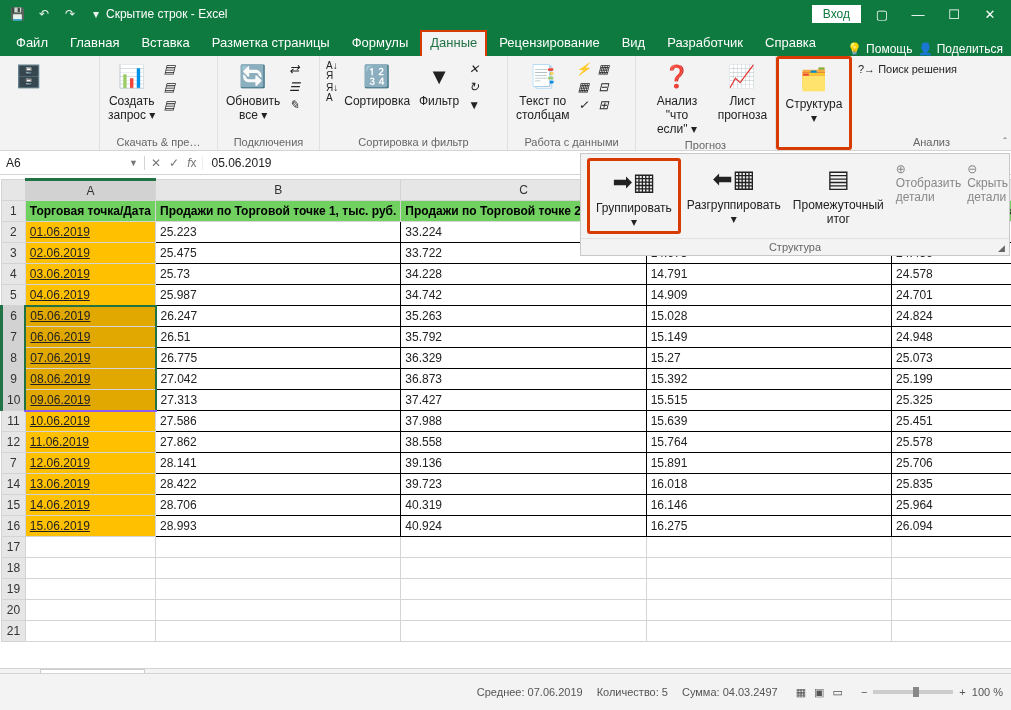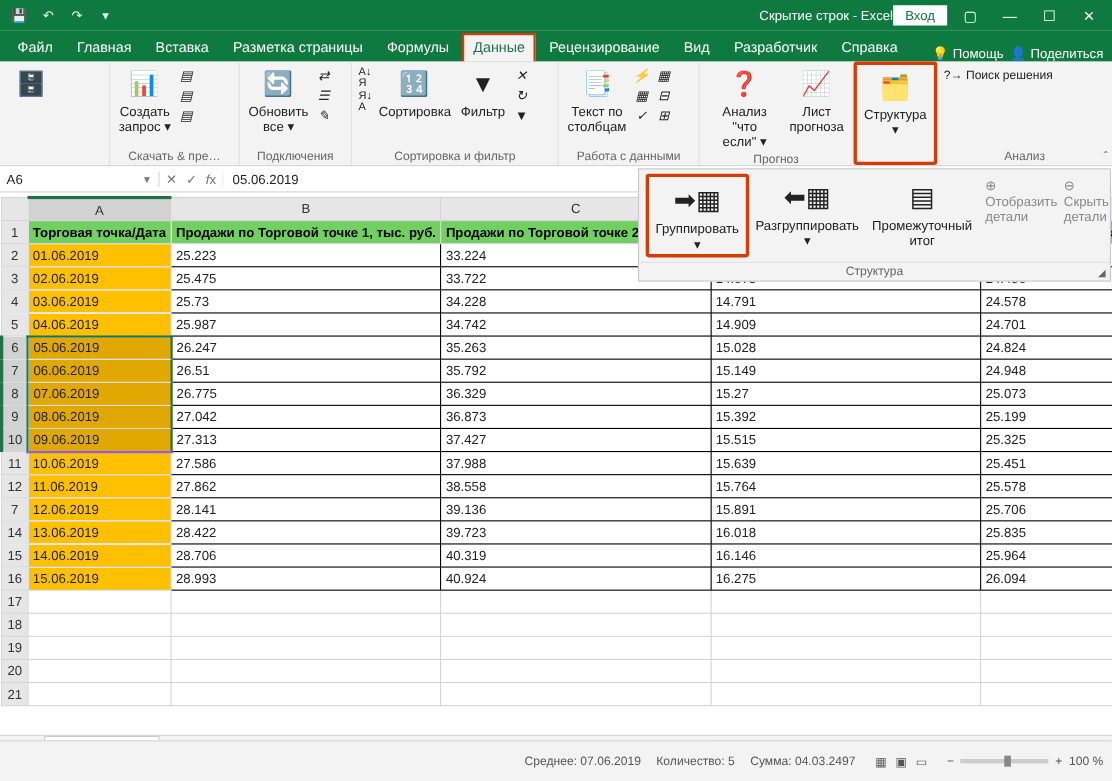--- a/index.html
+++ b/index.html
@@ -2,21 +2,21 @@
 <html><head>
 <meta charset="utf-8">
 <style>
 * { box-sizing: border-box; margin: 0; padding: 0; font-family: "Segoe UI", Tahoma, sans-serif; }
 body { width: 1011px; height: 710px; background: #fff; overflow: hidden; font-size: 12px; color: #222; position: relative; }
 
 
 .titlebar { background: #0f7a3f; height: 28px; display: flex; align-items: center; color: #fff; font-size: 12px; }
 .qat { display: flex; align-items: center; padding-left: 8px; gap: 6px; }
 .qat span { width: 20px; text-align: center; opacity: .9; cursor: pointer; }
-.titletext { flex: 1; text-align: right; }
+.titletext { flex: 1; text-align: left; }
 .winbtns { display: flex; align-items: center; gap: 6px; padding-right: 6px; }
 .login { background: #fff; color: #0f7a3f; padding: 1px 10px; font-size: 12px; border: 1px solid #fff; }
 .winbtns span { width: 30px; text-align: center; font-size: 13px; cursor: pointer; }
 
 
 .menubar { background: #0f7a3f; height: 28px; display: flex; align-items: flex-end; color: #fff; font-size: 13px; padding-left: 6px; gap: 2px; }
 .menubar .tab { padding: 5px 10px 6px; cursor: pointer; }
 .menubar .tab.active { background: #f3f3f3; color: #217346; border: 2px solid #d83b01; border-bottom: none; padding: 3px 8px 6px; }
 .menubar .right { margin-left: auto; display: flex; align-items: center; gap: 6px; padding-right: 8px; font-size: 12px; }
 .menubar .right span { cursor: pointer; }
@@ -55,21 +55,21 @@
 
 .gridwrap { position: absolute; top: 178px; left: 0; right: 0; bottom: 42px; overflow: hidden; background: #fff; }
 .grid { border-collapse: collapse; table-layout: fixed; }
 .grid th, .grid td { border: 1px solid #d4d4d4; height: 21px; font-size: 12px; padding: 0 4px; text-align: left; vertical-align: middle; overflow: hidden; white-space: nowrap; }
 .grid thead th { background: #e6e6e6; text-align: center; font-weight: normal; color: #333; }
 .grid .rowhdr { background: #e6e6e6; text-align: center; width: 30px; color: #333; }
 .grid .rowhdr.sel { background: #d2d2d2; border-left: 3px solid #217346; }
 .grid thead th.selcol { background: #d2d2d2; border-top: 3px solid #217346; }
 .corner { background: #e6e6e6; width: 30px; }
 .hdrcell { background: #70d060; font-weight: bold; color: #000; }
-.datecell { background: #ffc000; text-align: right; }
+.datecell { background: #ffc000; text-align: right; text-decoration: underline; }
 .datecell.sel { background: #e0a800; }
 .selborder-top td.c1 { border-top: 2px solid #217346; }
 .selborder-bottom td.c1 { border-bottom: 2px solid #8b5cf6; }
 .selcol-left { border-left: 2px solid #217346 !important; }
 .selcol-right { border-right: 2px solid #217346 !important; }
 .datacell { background: #fff; }
 .databorder { border: 1px solid #000 !important; }
 
 
 .sheettabs { position: absolute; bottom: 20px; left: 0; right: 0; height: 22px; background: #f3f3f3; border-top: 1px solid #d4d4d4; display: flex; align-items: center; font-size: 12px; }

